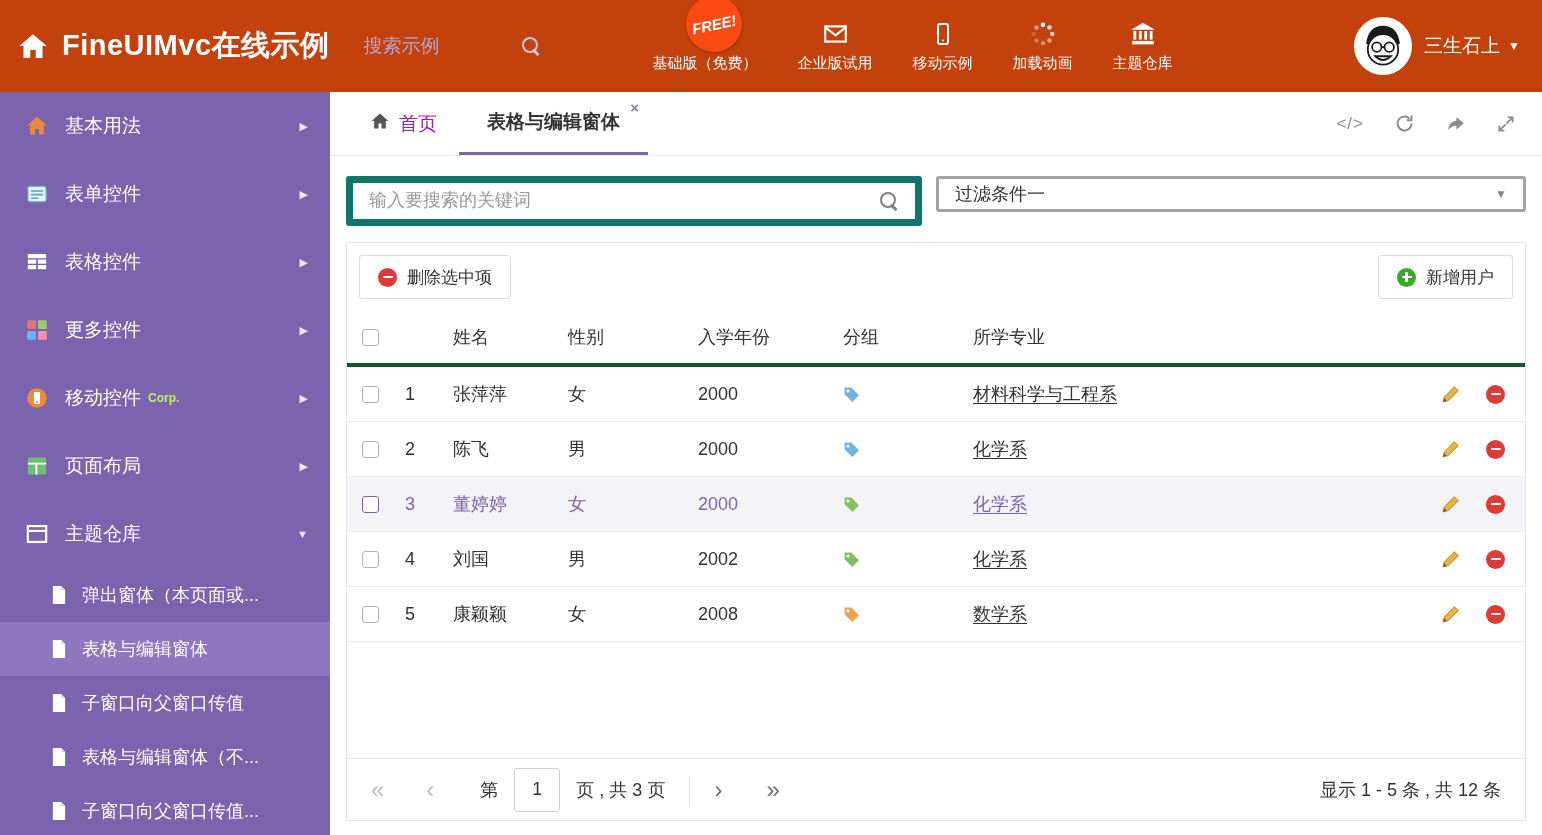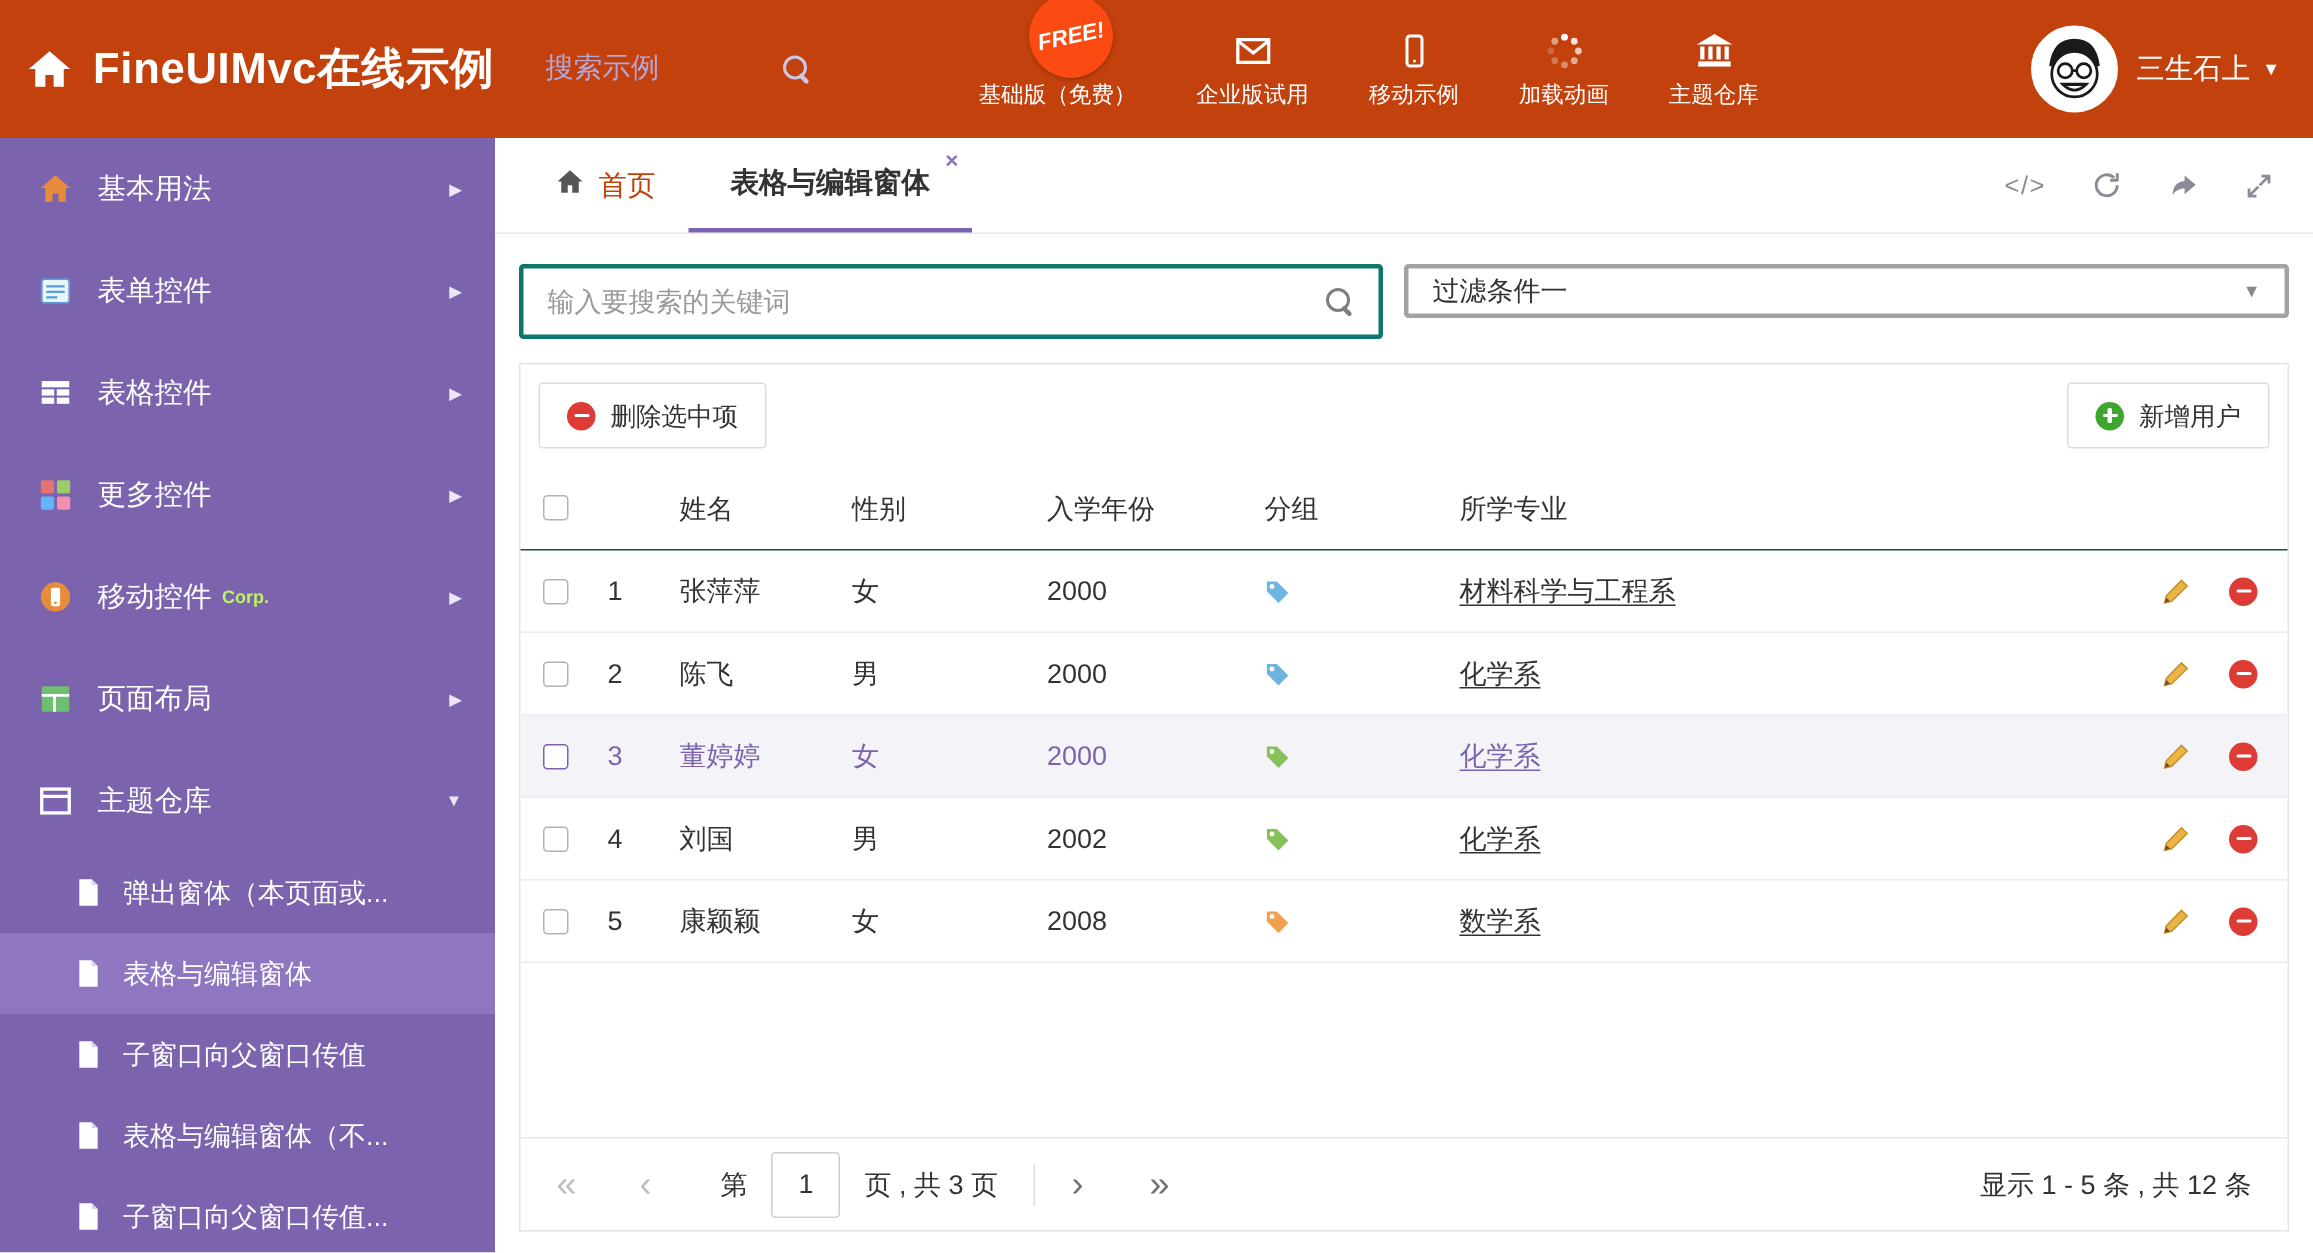--- a/index.html
+++ b/index.html
@@ -38,48 +38,48 @@
   .side-item .chev { margin-left: auto; font-size: 11px; color: #ece7f7; }
   .corp-badge { color: #bef264; font-size: 12px; margin-left: 7px; font-weight: bold; }
   .side-sub { height: 54px; display: flex; align-items: center; padding: 0 20px 0 50px; color: #fff; font-size: 18px; cursor: pointer; white-space: nowrap; }
   .side-sub.selected { background: #8e77c0; }
   .f-icon { width: 18px; height: 20px; margin-right: 14px; flex: 0 0 auto; }
 
   
   .main { flex: 1; display: flex; flex-direction: column; background: #fff; min-width: 0; }
 
   .tabbar { height: 64px; flex: 0 0 auto; display: flex; align-items: stretch; border-bottom: 1px solid #eaeaea; padding-left: 18px; }
-  .tab-home { display: flex; align-items: center; gap: 9px; font-size: 19px; color: #c2410c; padding: 0 22px; cursor: pointer; }
+  .tab-home { display: flex; align-items: center; gap: 9px; font-size: 19px; color: #a21caf; padding: 0 22px; cursor: pointer; }
   .tab-active { position: relative; display: flex; align-items: center; padding: 0 28px; font-size: 19px; font-weight: bold; color: #333; border-bottom: 3px solid #7b64ad; cursor: pointer; }
   .tab-close { position: absolute; top: 8px; right: 9px; font-size: 15px; color: #8b76b5; line-height: 1; cursor: pointer; }
   .tab-tools { margin-left: auto; display: flex; align-items: center; gap: 30px; padding-right: 26px; color: #8b8b98; }
   .tool-code { font-size: 17px; letter-spacing: 1px; cursor: pointer; }
   .tool-ic { cursor: pointer; display: flex; }
 
   .filter-row { display: flex; gap: 14px; margin: 20px 16px 0; flex: 0 0 auto; }
-  .searchbox { flex: 1; height: 50px; border: 3px solid #0f766e; border-radius: 3px; display: flex; align-items: center; padding: 0 16px; }
+  .searchbox { flex: 1; height: 50px; border: 7px solid #0f766e; border-radius: 3px; display: flex; align-items: center; padding: 0 16px; font-family: Liberation Mono, monospace; }
   .searchbox input { flex: 1; border: none; outline: none; font-size: 18px; color: #333; font-family: inherit; }
   .searchbox input::placeholder { color: #999; }
   .mag-gray { color: #7e7e7e; }
   .dropdown { width: 590px; height: 36px; border: 3px solid #a3a3a3; border-radius: 3px; display: flex; align-items: center; padding: 0 16px; font-size: 18px; color: #333; cursor: pointer; }
   .dd-caret { margin-left: auto; font-size: 12px; color: #888; }
 
   .panel { flex: 1; margin: 16px 16px 14px; border: 1px solid #e4e4e4; display: flex; flex-direction: column; min-height: 0; }
   .panel-toolbar { padding: 12px; display: flex; flex: 0 0 auto; }
   .btn { height: 44px; border: 1px solid #dcdcdc; border-radius: 3px; background: #fff; display: flex; align-items: center; gap: 10px; padding: 0 18px; font-size: 17px; color: #333; cursor: pointer; font-family: inherit; }
   .btn-add { margin-left: auto; }
   .ico-minus { width: 19px; height: 19px; border-radius: 50%; background: #dc3b36; position: relative; display: inline-block; flex: 0 0 auto; }
   .ico-minus::after { content: ""; position: absolute; left: 4.5px; top: 8.2px; width: 10px; height: 2.6px; background: #fff; border-radius: 1px; }
   .ico-plus { width: 19px; height: 19px; border-radius: 50%; background: #3ea52f; position: relative; display: inline-block; flex: 0 0 auto; }
   .ico-plus::before { content: ""; position: absolute; left: 4.5px; top: 8.2px; width: 10px; height: 2.6px; background: #fff; border-radius: 1px; }
   .ico-plus::after { content: ""; position: absolute; left: 8.2px; top: 4.5px; width: 2.6px; height: 10px; background: #fff; border-radius: 1px; }
 
   
   .trow { display: flex; align-items: center; height: 55px; border-bottom: 1px solid #ececec; font-size: 18px; color: #333; flex: 0 0 auto; }
-  .thead { height: 56px; border-bottom: 1px solid #14532d; }
+  .thead { height: 56px; border-bottom: 4px solid #14532d; }
   .c-check { width: 58px; padding-left: 15px; display: flex; align-items: center; }
   .c-num { width: 48px; }
   .c-name { width: 115px; }
   .c-gender { width: 130px; }
   .c-year { width: 145px; }
   .c-group { width: 130px; display: flex; align-items: center; }
   .c-major { flex: 1; min-width: 0; }
   .c-actions { width: 112px; display: flex; align-items: center; justify-content: flex-end; gap: 26px; padding-right: 20px; }
   .cb { width: 17px; height: 17px; border: 1px solid #b3b3b3; border-radius: 3px; background: #fff; cursor: pointer; display: inline-block; }
   .major-link { color: #333; text-decoration: underline; text-underline-offset: 3px; cursor: pointer; }

